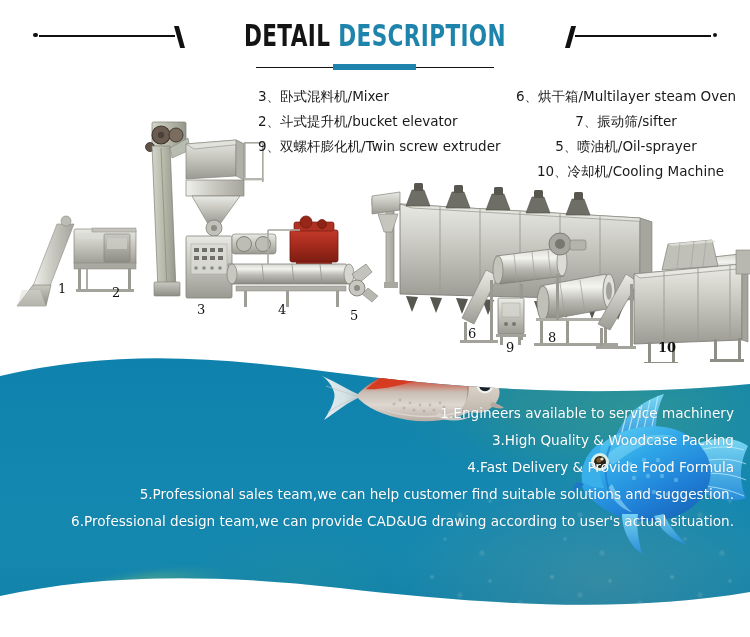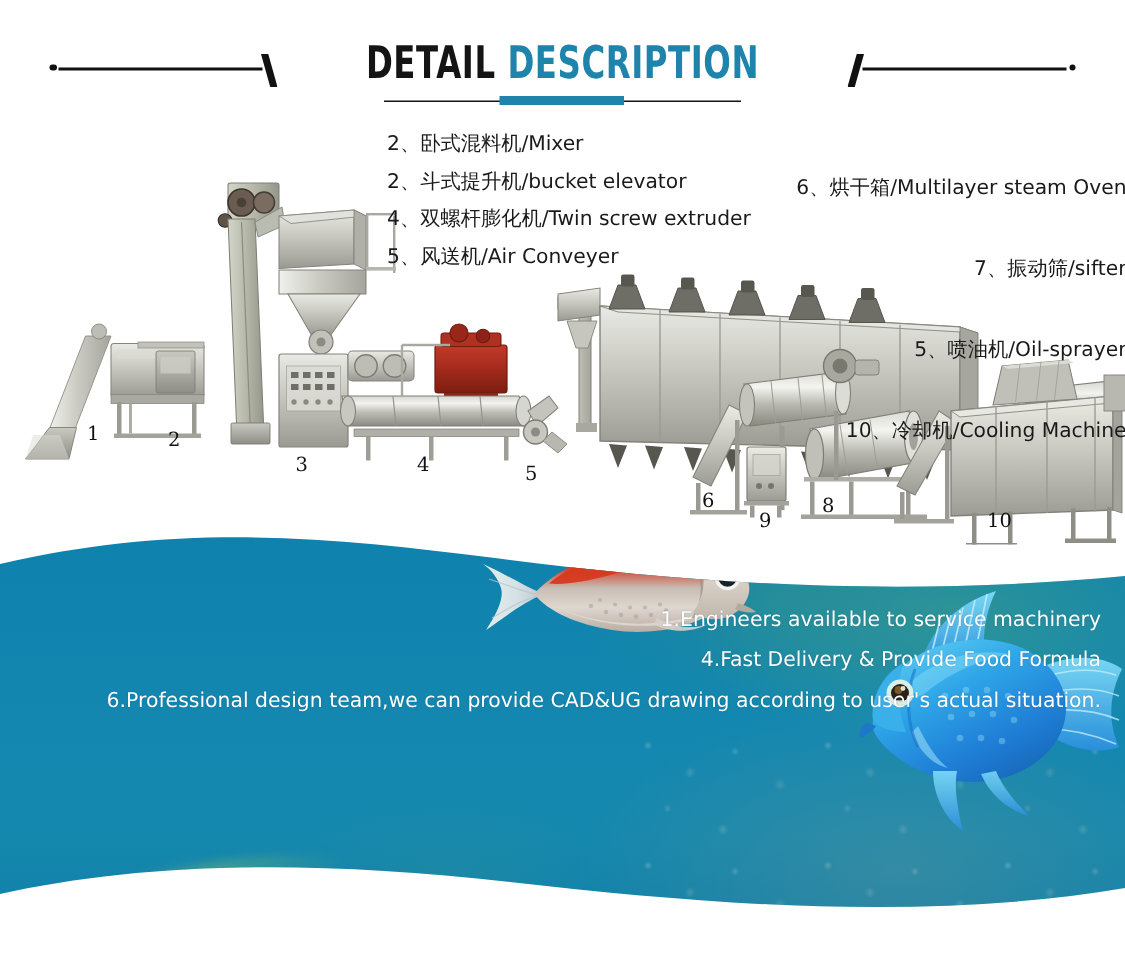--- a/index.html
+++ b/index.html
@@ -13,21 +13,21 @@
     font-family: "Liberation Sans", sans-serif;
     -webkit-font-smoothing: antialiased;
   }
 
   
   #title-block {
     position: absolute; left: 0; top: 14px; width: 750px; height: 62px;
   }
   .title-row {
     position: absolute; left: 0; top: 0; width: 750px; height: 44px;
-    display: flex; align-items: flex-end; justify-content: center;
+    display: flex; align-items: center; justify-content: center;
   }
   .deco-line {
     position: relative; flex: 0 0 auto; height: 24px;
   }
   .deco-line .bar {
     position: absolute; top: 11px; height: 1.6px; background: #111;
   }
   .deco-line .dot {
     position: absolute; top: 8.5px; width: 4.5px; height: 4.5px;
     border-radius: 50%; background: #111;
@@ -79,21 +79,21 @@
   .spec-col { position: absolute; top: 0; }
   .spec-col-left  { left: 0px;   width: 250px; }
   .spec-col-right { left: 243px; width: 250px; }
   .spec-item {
     font-family: "DejaVu Sans", "Liberation Sans", sans-serif;
     font-size: 13.5px;
     color: #1a1a1a;
     line-height: 25px;
     white-space: nowrap;
   }
-  .spec-col-right .spec-item { text-align: right; margin-top: 29px; }
+  .spec-col-right .spec-item { text-align: center; }
   .spec-col-right .spec-item:last-child { padding-left: 9px; }
 
   
   #machinery {
     position: absolute; left: 0; top: 78px; width: 750px; height: 285px;
     z-index: 2;
   }
   #machinery svg { display: block; }
 
   
@@ -497,29 +497,28 @@
       <rect x="738" y="260" width="3" height="22"></rect>
       <rect x="710" y="281" width="34" height="3"></rect>
     </g>
   </g>
 </svg>
 </div>
 
 <div style="position:absolute;left:0;top:78px;width:750px;height:285px;z-index:4;pointer-events:none;font-family:'DejaVu Serif',serif;font-size:13px;color:#111;">
   <span style="position:absolute;left:548px;top:252px;">8</span>
   <span style="position:absolute;left:506px;top:262px;">9</span>
-  <span style="position:absolute;left:658px;top:262px;">10</span>
+  <span style="position:absolute;left:658px;top:262px;font-weight:bold;">10</span>
 </div>
 
 <div id="spec-list">
   <div class="spec-col spec-col-left">
-    <div class="spec-item">2、卧式混料机/Mixer</div>
+    <div class="spec-item">3、卧式混料机/Mixer</div>
     <div class="spec-item">2、斗式提升机/bucket elevator</div>
-    <div class="spec-item">4、双螺杆膨化机/Twin screw extruder</div>
-    <div class="spec-item">5、风送机/Air Conveyer</div>
+    <div class="spec-item">9、双螺杆膨化机/Twin screw extruder</div>
   </div>
   <div class="spec-col spec-col-right">
     <div class="spec-item">6、烘干箱/Multilayer steam Oven</div>
     <div class="spec-item">7、振动筛/sifter</div>
     <div class="spec-item">5、喷油机/Oil-sprayer</div>
     <div class="spec-item">10、冷却机/Cooling Machine</div>
   </div>
 </div>
 
 <div id="blue-panel">
@@ -648,15 +647,17 @@
       <circle cx="32" cy="74" r="9" fill="#d9efe8"></circle>
       <circle cx="32" cy="74" r="6" fill="#2a2218"></circle>
       <circle cx="31" cy="72" r="2.6" fill="#7e5a2a"></circle>
       <circle cx="34" cy="71" r="1.6" fill="#ffffff" opacity="0.85"></circle>
     </svg>
   </div>
 </div>
 
 <div id="feature-list">
   <div class="feature-item">1.Engineers available to service machinery</div>
+  <div class="feature-item">3.High Quality &amp; Woodcase Packing</div>
   <div class="feature-item">4.Fast Delivery &amp; Provide Food Formula</div>
+  <div class="feature-item">5.Professional sales team,we can help customer find suitable solutions and suggestion.</div>
   <div class="feature-item">6.Professional design team,we can provide CAD&amp;UG drawing according to user's actual situation.</div>
 </div>
 
 </body></html>

